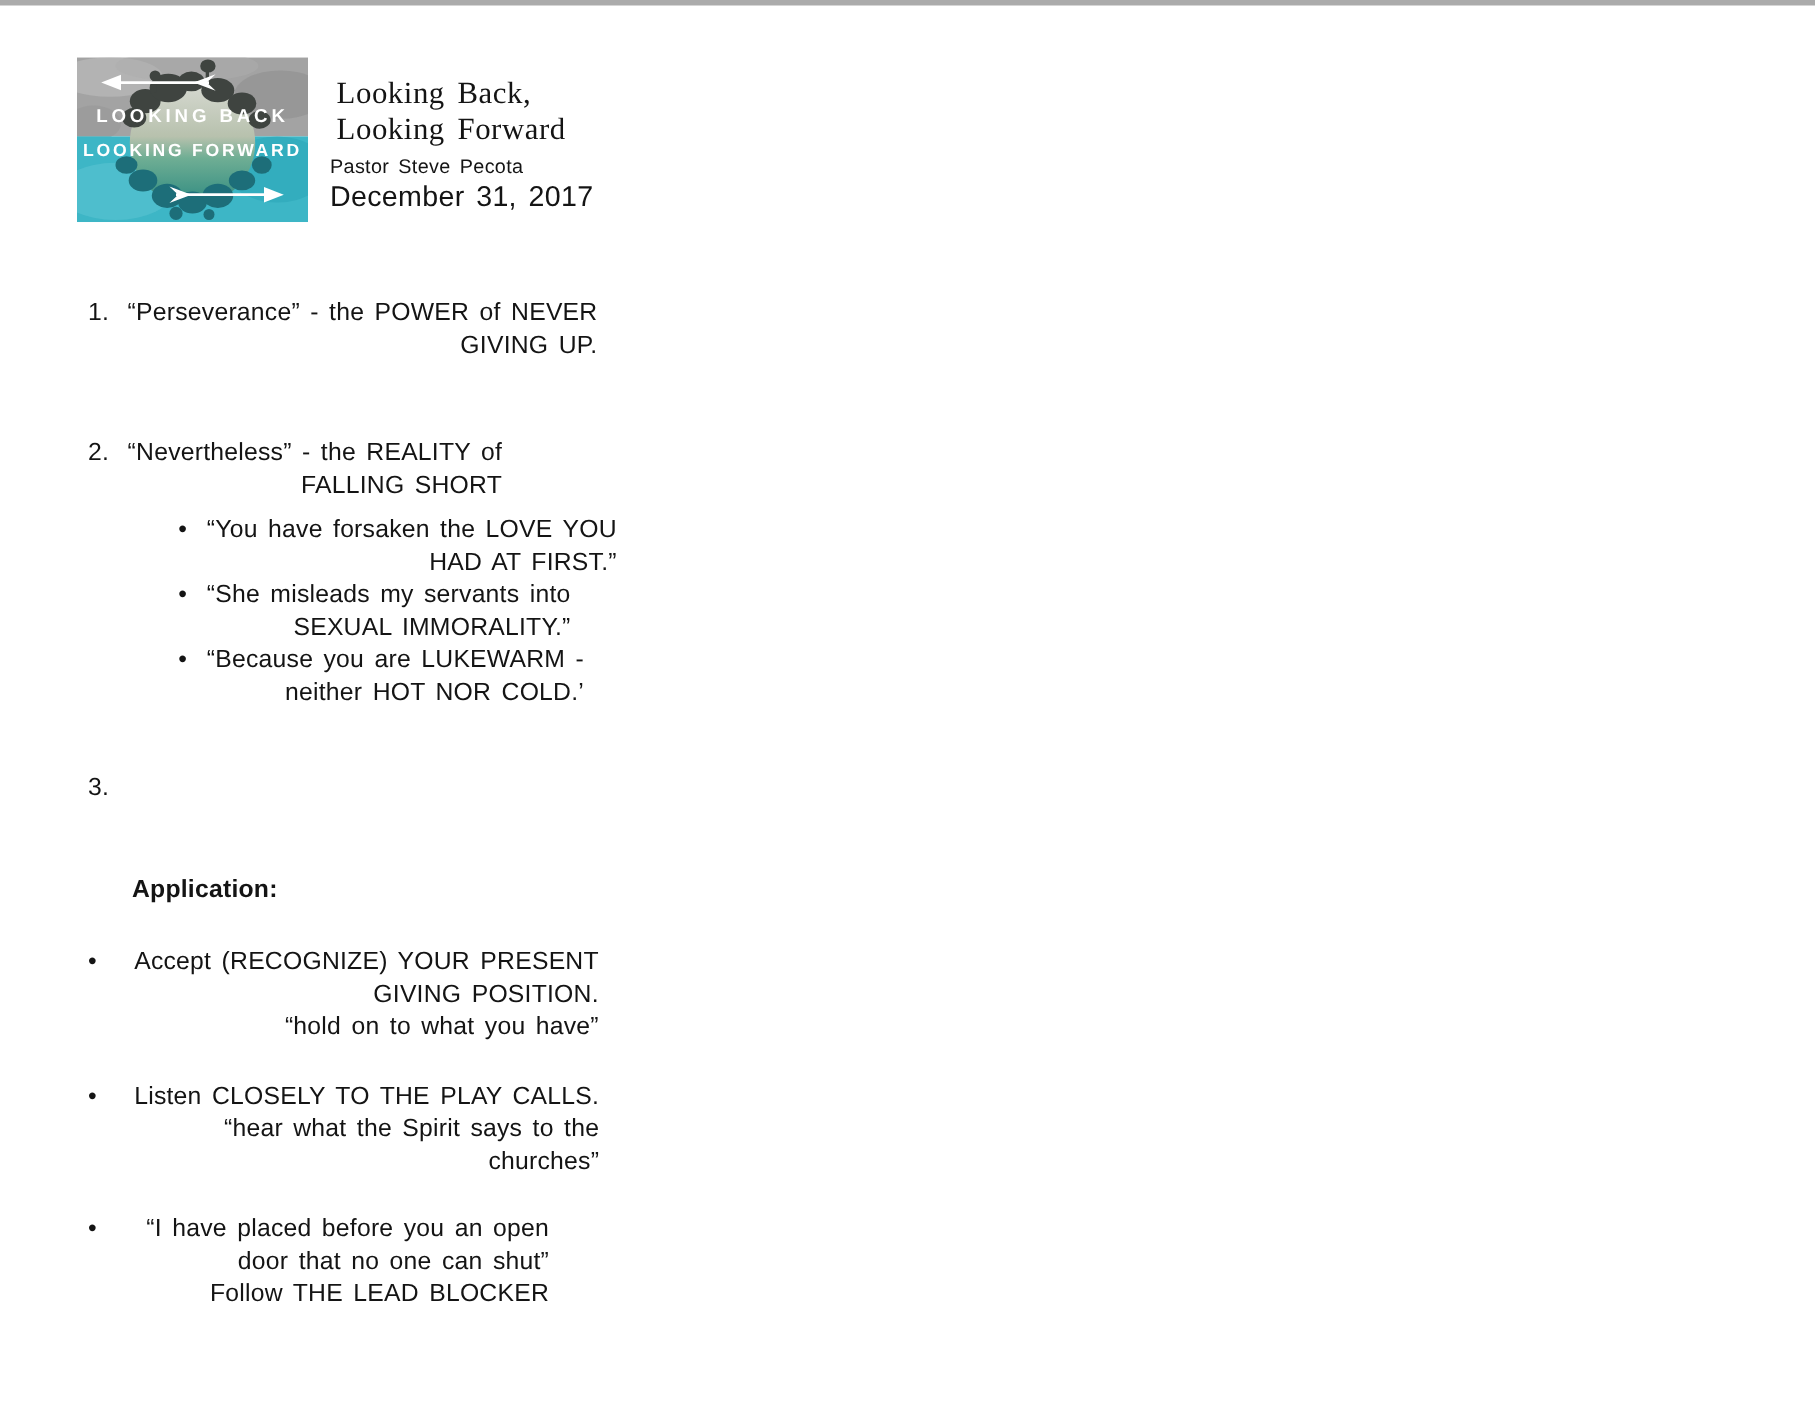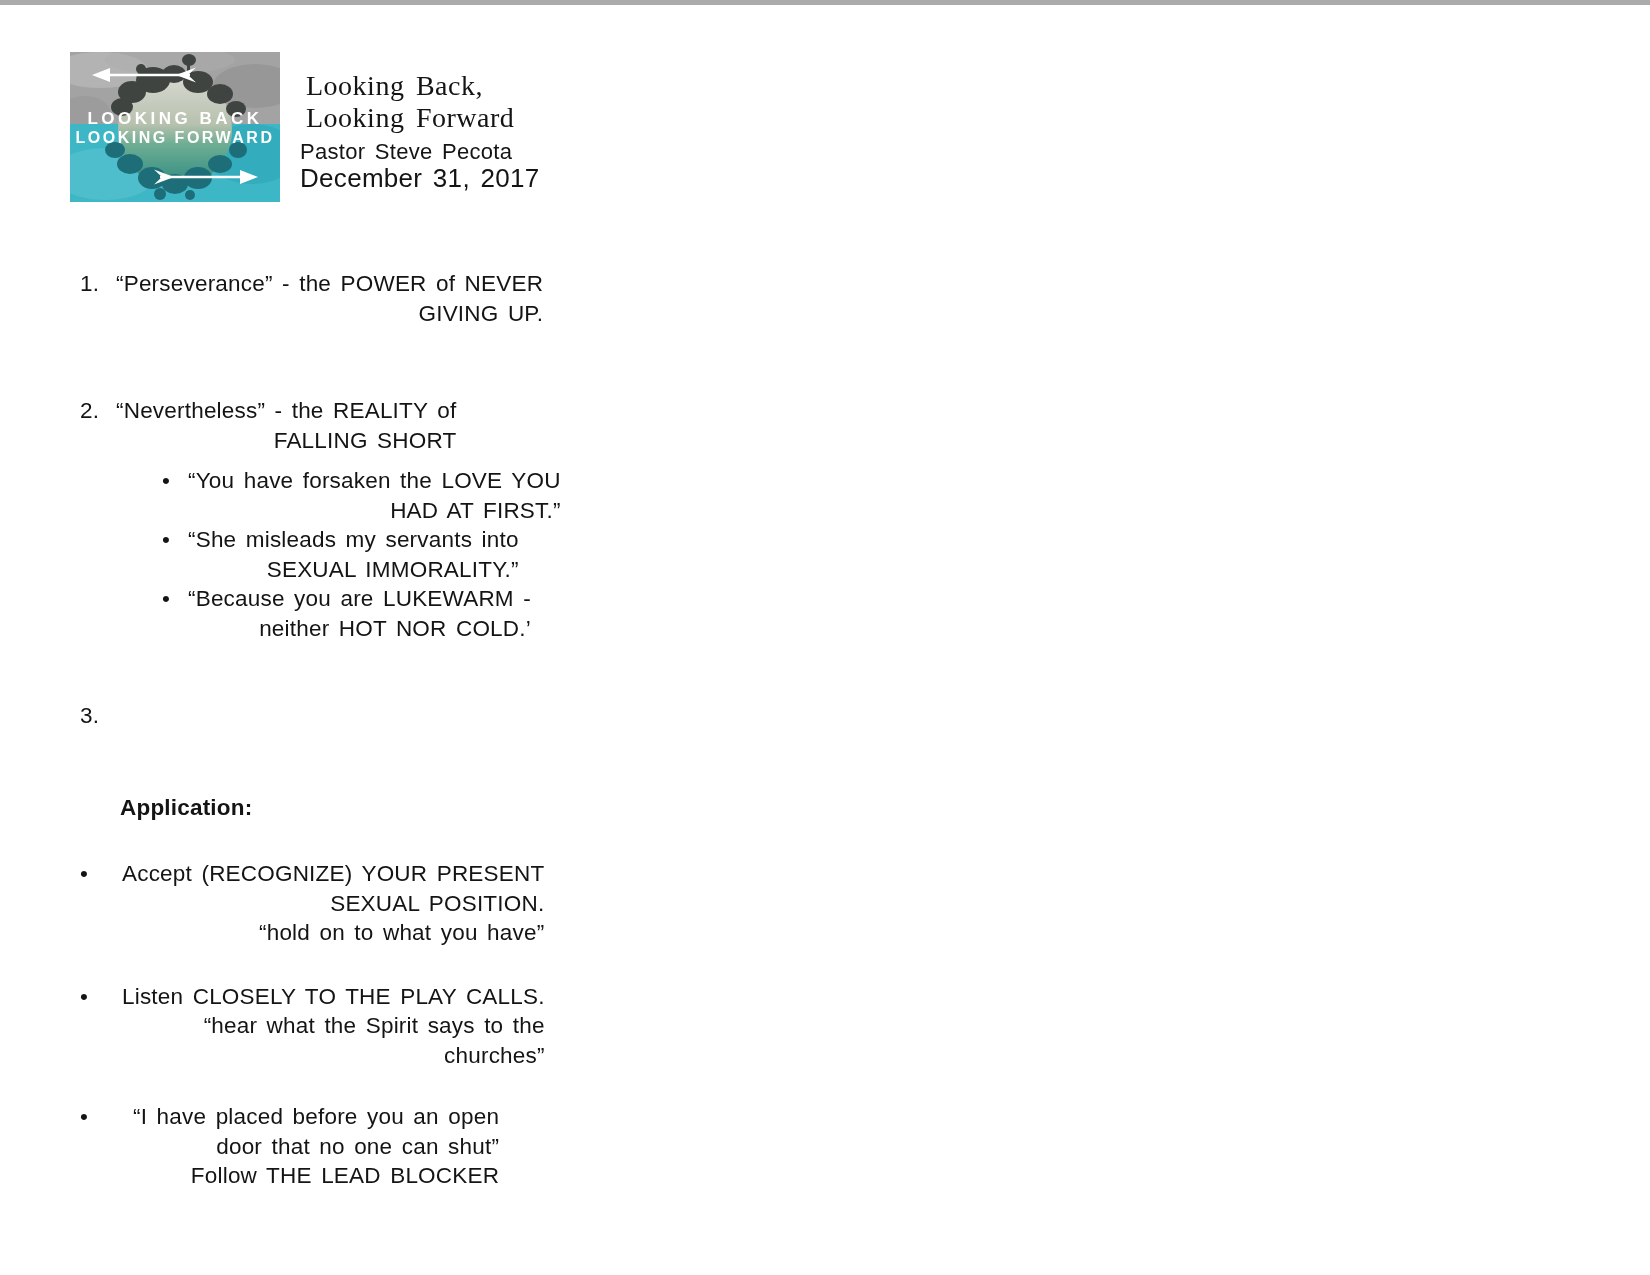--- a/index.html
+++ b/index.html
@@ -8,28 +8,28 @@
     font-family:"Liberation Sans","DejaVu Sans",sans-serif;color:#141414;
     overflow:hidden;
   }
   .top-bar{position:absolute;top:0;left:0;width:1650px;height:5px;background:#ababab;}
 
   
   .logo{position:absolute;left:70px;top:52px;width:210px;height:150px;overflow:hidden;}
   .logo svg{position:absolute;left:0;top:0;}
   .logo .ltxt{position:absolute;left:0;width:210px;text-align:center;color:#ffffff;
     font-weight:bold;white-space:nowrap;}
-  .logo .l1{top:44px;font-size:17px;letter-spacing:3.5px;margin-top:13px;}
+  .logo .l1{top:44px;font-size:17px;letter-spacing:3.5px;}
   .logo .l2{top:77px;font-size:16px;letter-spacing:2.5px;}
 
   
   .title-block{position:absolute;left:300px;top:70px;}
   .title{font-size:28px;line-height:32px;letter-spacing:.5px;word-spacing:4px;
     white-space:pre-line;margin-left:6px;font-family:Liberation Serif, serif;}
-  .speaker{font-size:22px;line-height:27px;letter-spacing:.3px;word-spacing:3px;margin-top:4px;}
+  .speaker{font-size:18px;line-height:27px;letter-spacing:.3px;word-spacing:3px;margin-top:4px;}
   .date{font-size:26px;line-height:27px;letter-spacing:.3px;word-spacing:3px;}
 
   
   .content{position:absolute;left:80px;top:0;width:600px;
     font-size:22.5px;line-height:29.5px;letter-spacing:.2px;word-spacing:3px;}
   .pre{white-space:pre-line;text-align:right;}
   .oitem{display:flex;}
   .onum{width:36px;flex:none;}
   .sublist{margin-top:11px;}
   .sbul{display:flex;margin-left:82px;}
@@ -159,21 +159,21 @@
   <div class="oitem" id="item3">
     <span class="onum">3.</span>
   </div>
 
   <div class="app-heading" id="appheading">Application:</div>
 
   <div class="abul" id="abul1">
     <span class="adot">•</span>
     <div>
       <div class="pre">Accept (RECOGNIZE) YOUR PRESENT
-SEXUAL POSITION.</div>
+GIVING POSITION.</div>
       <div class="pre aquote">“hold on to what you have”</div>
     </div>
   </div>
 
   <div class="abul" id="abul2">
     <span class="adot">•</span>
     <div>
       <div class="pre">Listen CLOSELY TO THE PLAY CALLS.</div>
       <div class="pre aquote">“hear what the Spirit says to the
 churches”</div>

